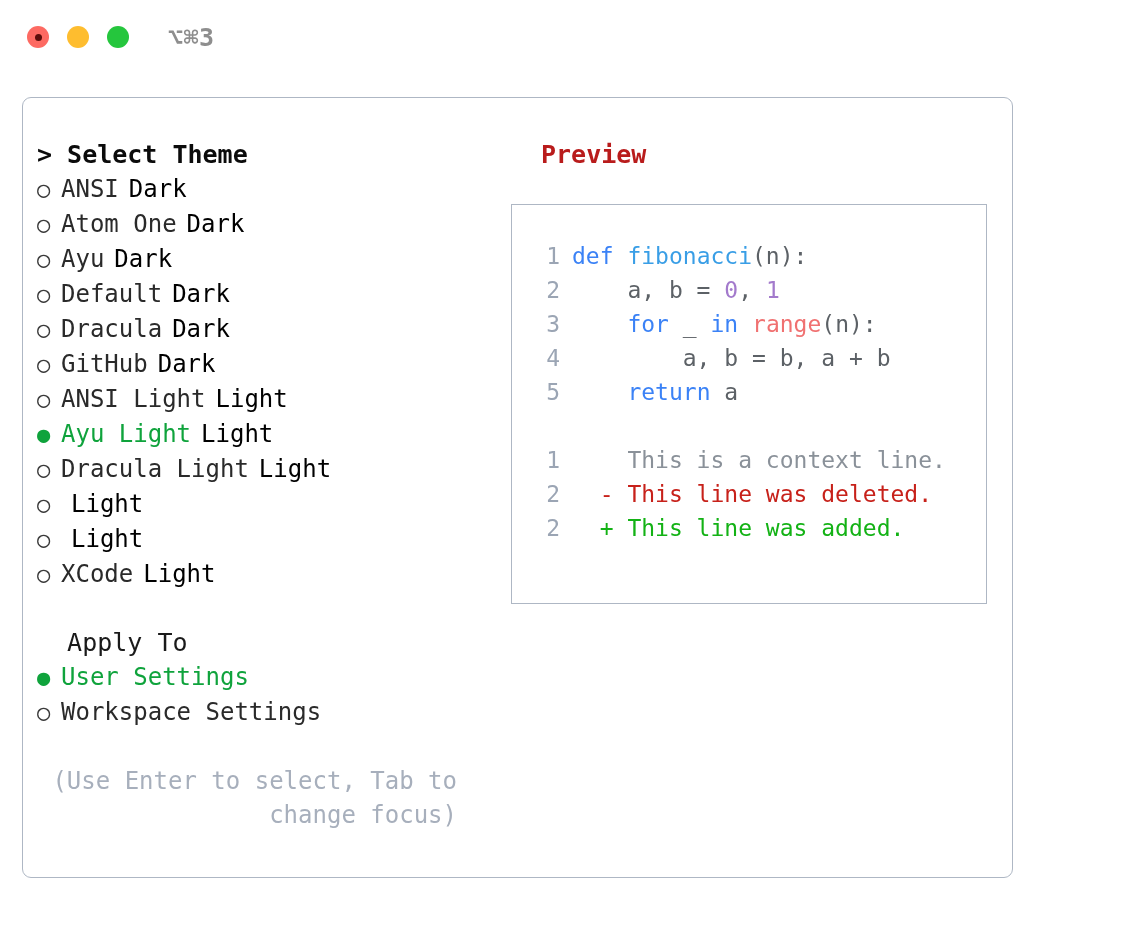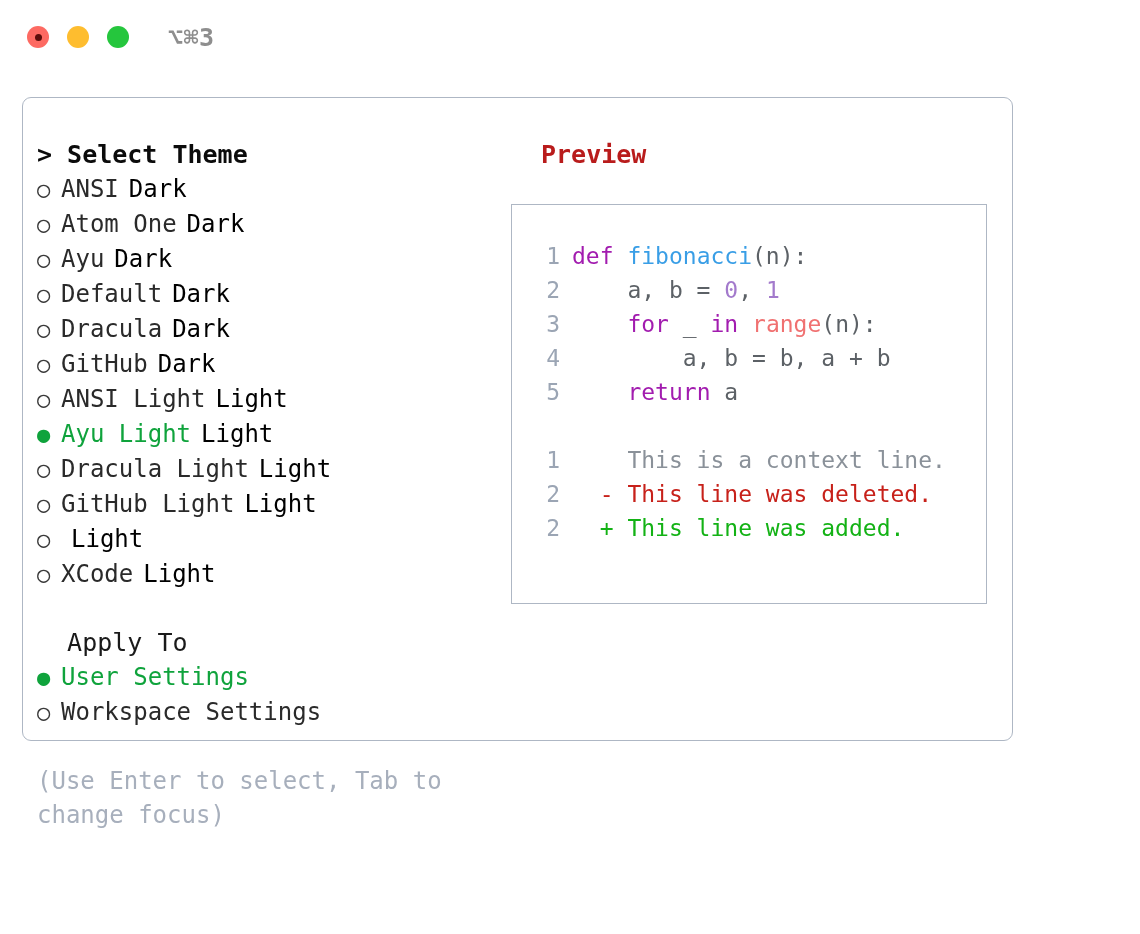--- a/index.html
+++ b/index.html
@@ -68,21 +68,21 @@
     letter-spacing: 0.5px;
     line-height: 32px;
   }
 
   
   .panel {
     position: absolute;
     left: 22px;
     top: 97px;
     width: 991px;
-    height: 644px;
+    height: 781px;
     border: 1.6px solid #AEB7C4;
     border-radius: 9px;
     background: #ffffff;
     box-sizing: border-box;
   }
 
   
   .left-col {
     position: absolute;
     left: 14px;
@@ -128,20 +128,21 @@
 
   .spacer-block { height: 34px; }
 
   .hint {
     font-size: 24px;
     color: #A7AFBC;
     line-height: 34px;
     width: 420px;
     white-space: pre-wrap;
     word-break: normal;
+    text-align: right;
   }
 
   
   .right-col {
     position: absolute;
     left: 478px;
     top: 40px;
     width: 500px;
   }
   .preview-title {
@@ -173,21 +174,21 @@
   .ln {
     display: inline-block;
     width: 28px;
     text-align: right;
     color: #9BA5B4;
     margin-right: 12px;
   }
   .blank-line { height: 34px; display: block; }
 
   
-  .t-kw   { color: #a21caf; }
+  .t-kw   { color: #3b82f6; }
   .t-fn   { color: #399EE6; }
   .t-num  { color: #A37ACC; }
   .t-call { color: #F07171; }
   .t-txt  { color: #5C6166; }
   .t-punc { color: #5C6166; }
 
   
   .d-ctx { color: #8A9199; }
   .d-del { color: #C7211A; text-align: right; }
   .d-add { color: #13B215; }
@@ -213,21 +214,21 @@
       <div class="opt-list" id="theme-list">
           <div class="opt"><span class="bullet">○</span><span class="opt-label">ANSI</span><span class="opt-mode">Dark</span></div>
           <div class="opt"><span class="bullet">○</span><span class="opt-label">Atom One</span><span class="opt-mode">Dark</span></div>
           <div class="opt"><span class="bullet">○</span><span class="opt-label">Ayu</span><span class="opt-mode">Dark</span></div>
           <div class="opt"><span class="bullet">○</span><span class="opt-label">Default</span><span class="opt-mode">Dark</span></div>
           <div class="opt"><span class="bullet">○</span><span class="opt-label">Dracula</span><span class="opt-mode">Dark</span></div>
           <div class="opt"><span class="bullet">○</span><span class="opt-label">GitHub</span><span class="opt-mode">Dark</span></div>
           <div class="opt"><span class="bullet">○</span><span class="opt-label">ANSI Light</span><span class="opt-mode">Light</span></div>
           <div class="opt selected"><span class="bullet">●</span><span class="opt-label">Ayu Light</span><span class="opt-mode">Light</span></div>
           <div class="opt"><span class="bullet">○</span><span class="opt-label">Dracula Light</span><span class="opt-mode">Light</span></div>
-          <div class="opt"><span class="bullet">○</span><span class="opt-label">GitHub Light</span><span class="opt-mode">Light</span></div>
+          <div class="opt"><span class="bullet">○</span><span class="opt-mode">Light</span></div>
           <div class="opt"><span class="bullet">○</span><span class="opt-mode">Light</span></div>
           <div class="opt"><span class="bullet">○</span><span class="opt-label">XCode</span><span class="opt-mode">Light</span></div>
         </div>
 
       <div class="spacer-block"></div>
 
       <div class="section-head unfocused">  Apply To</div>
       <div class="opt-list" id="apply-list">
           <div class="opt selected"><span class="bullet">●</span><span class="opt-label">User Settings</span></div>
           <div class="opt"><span class="bullet">○</span><span class="opt-label">Workspace Settings</span></div>

